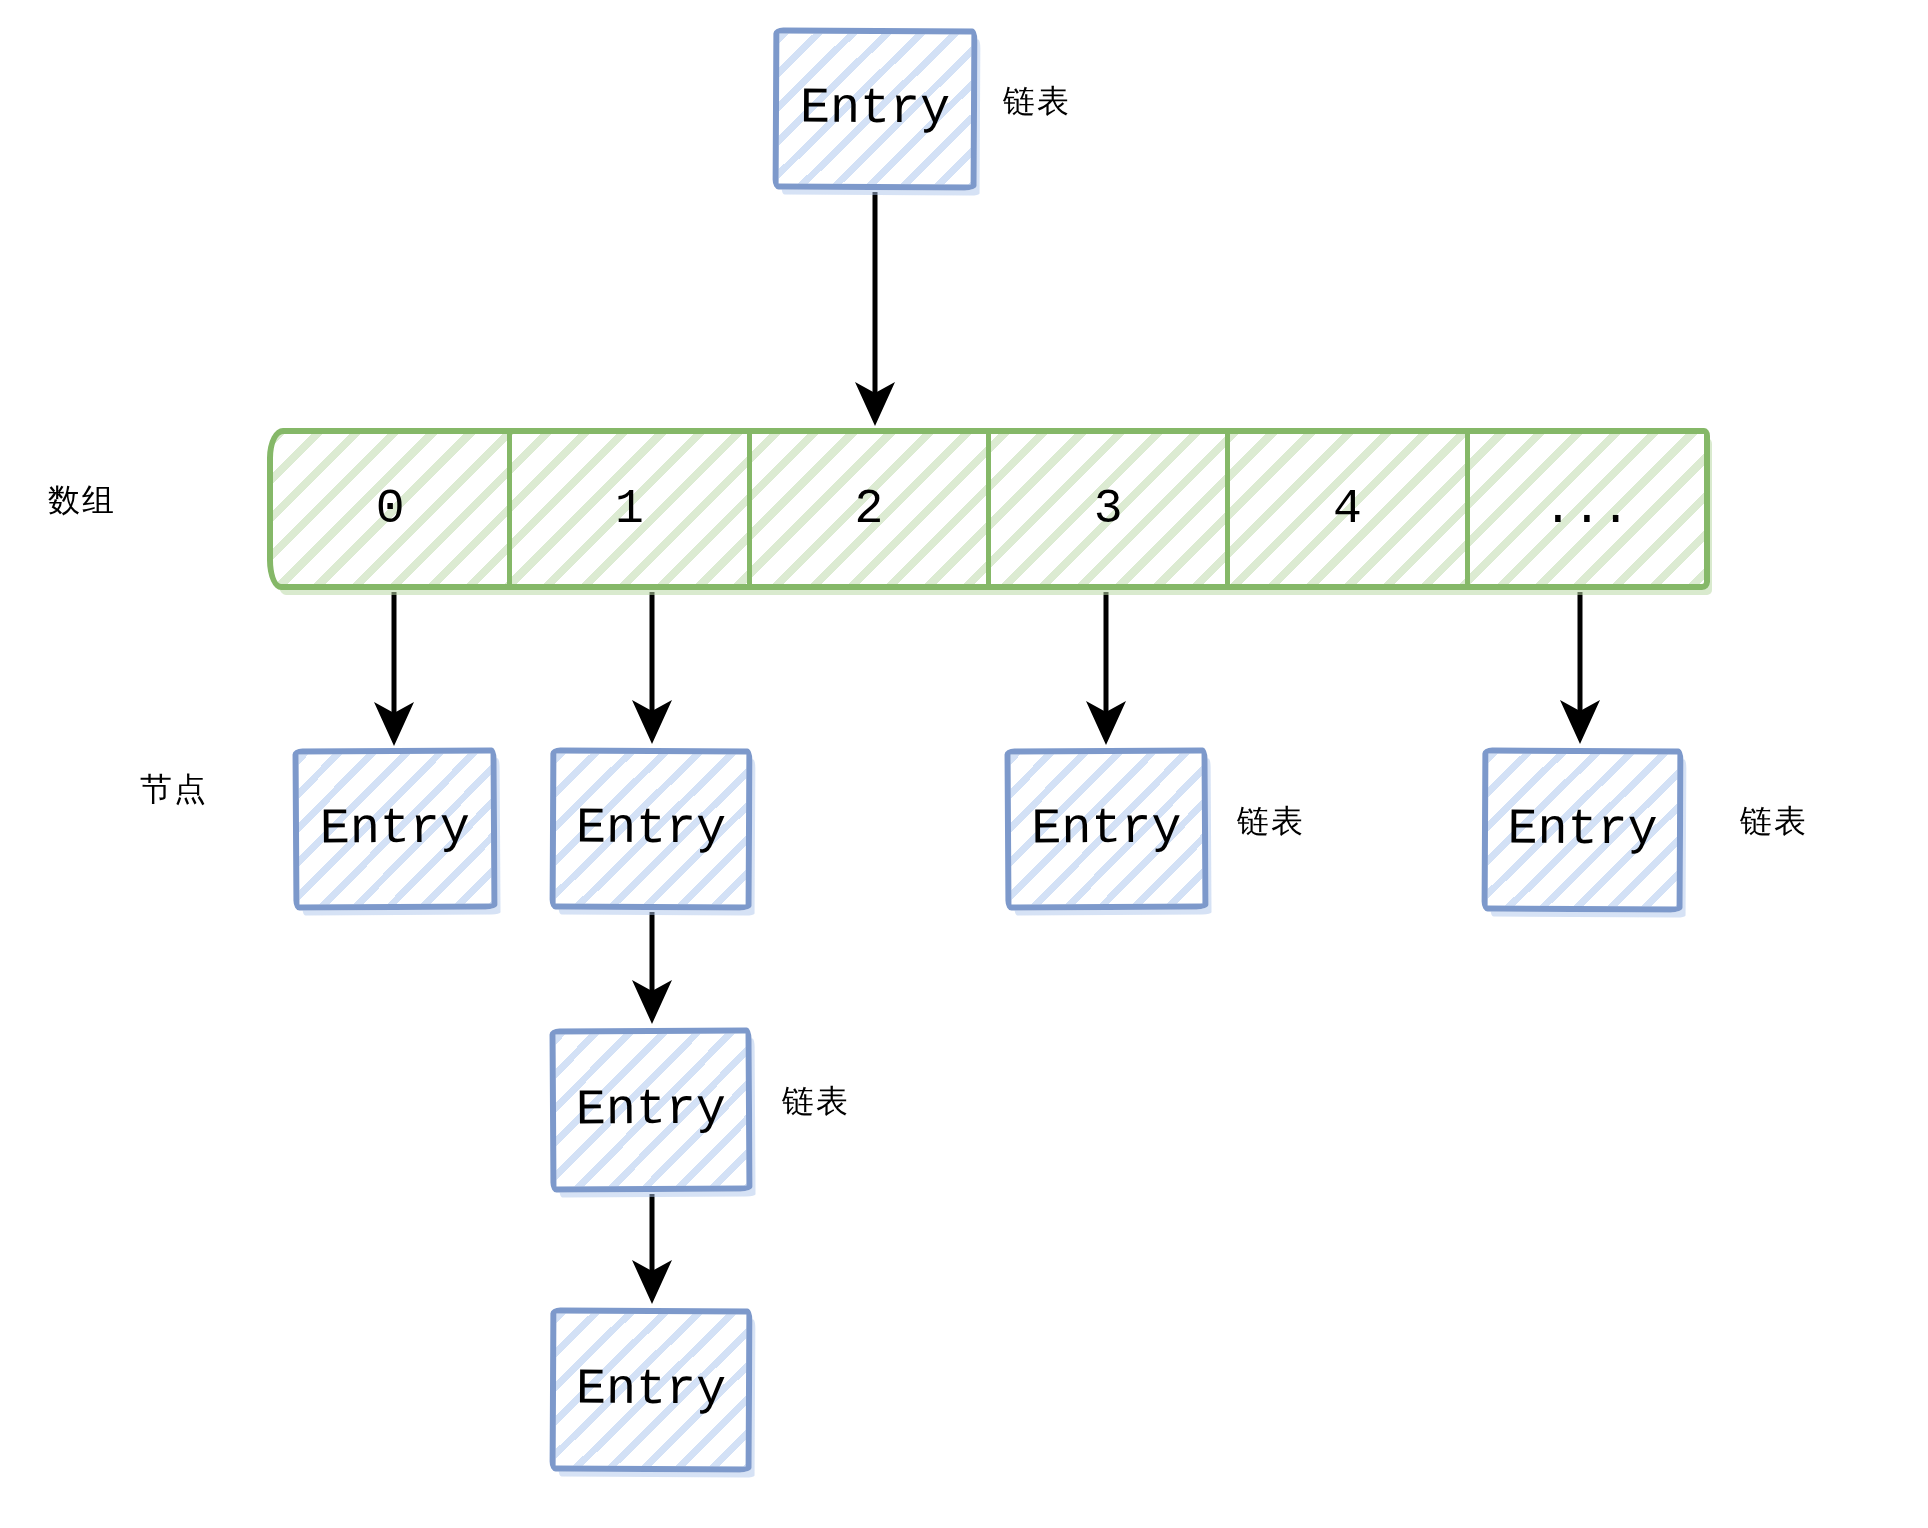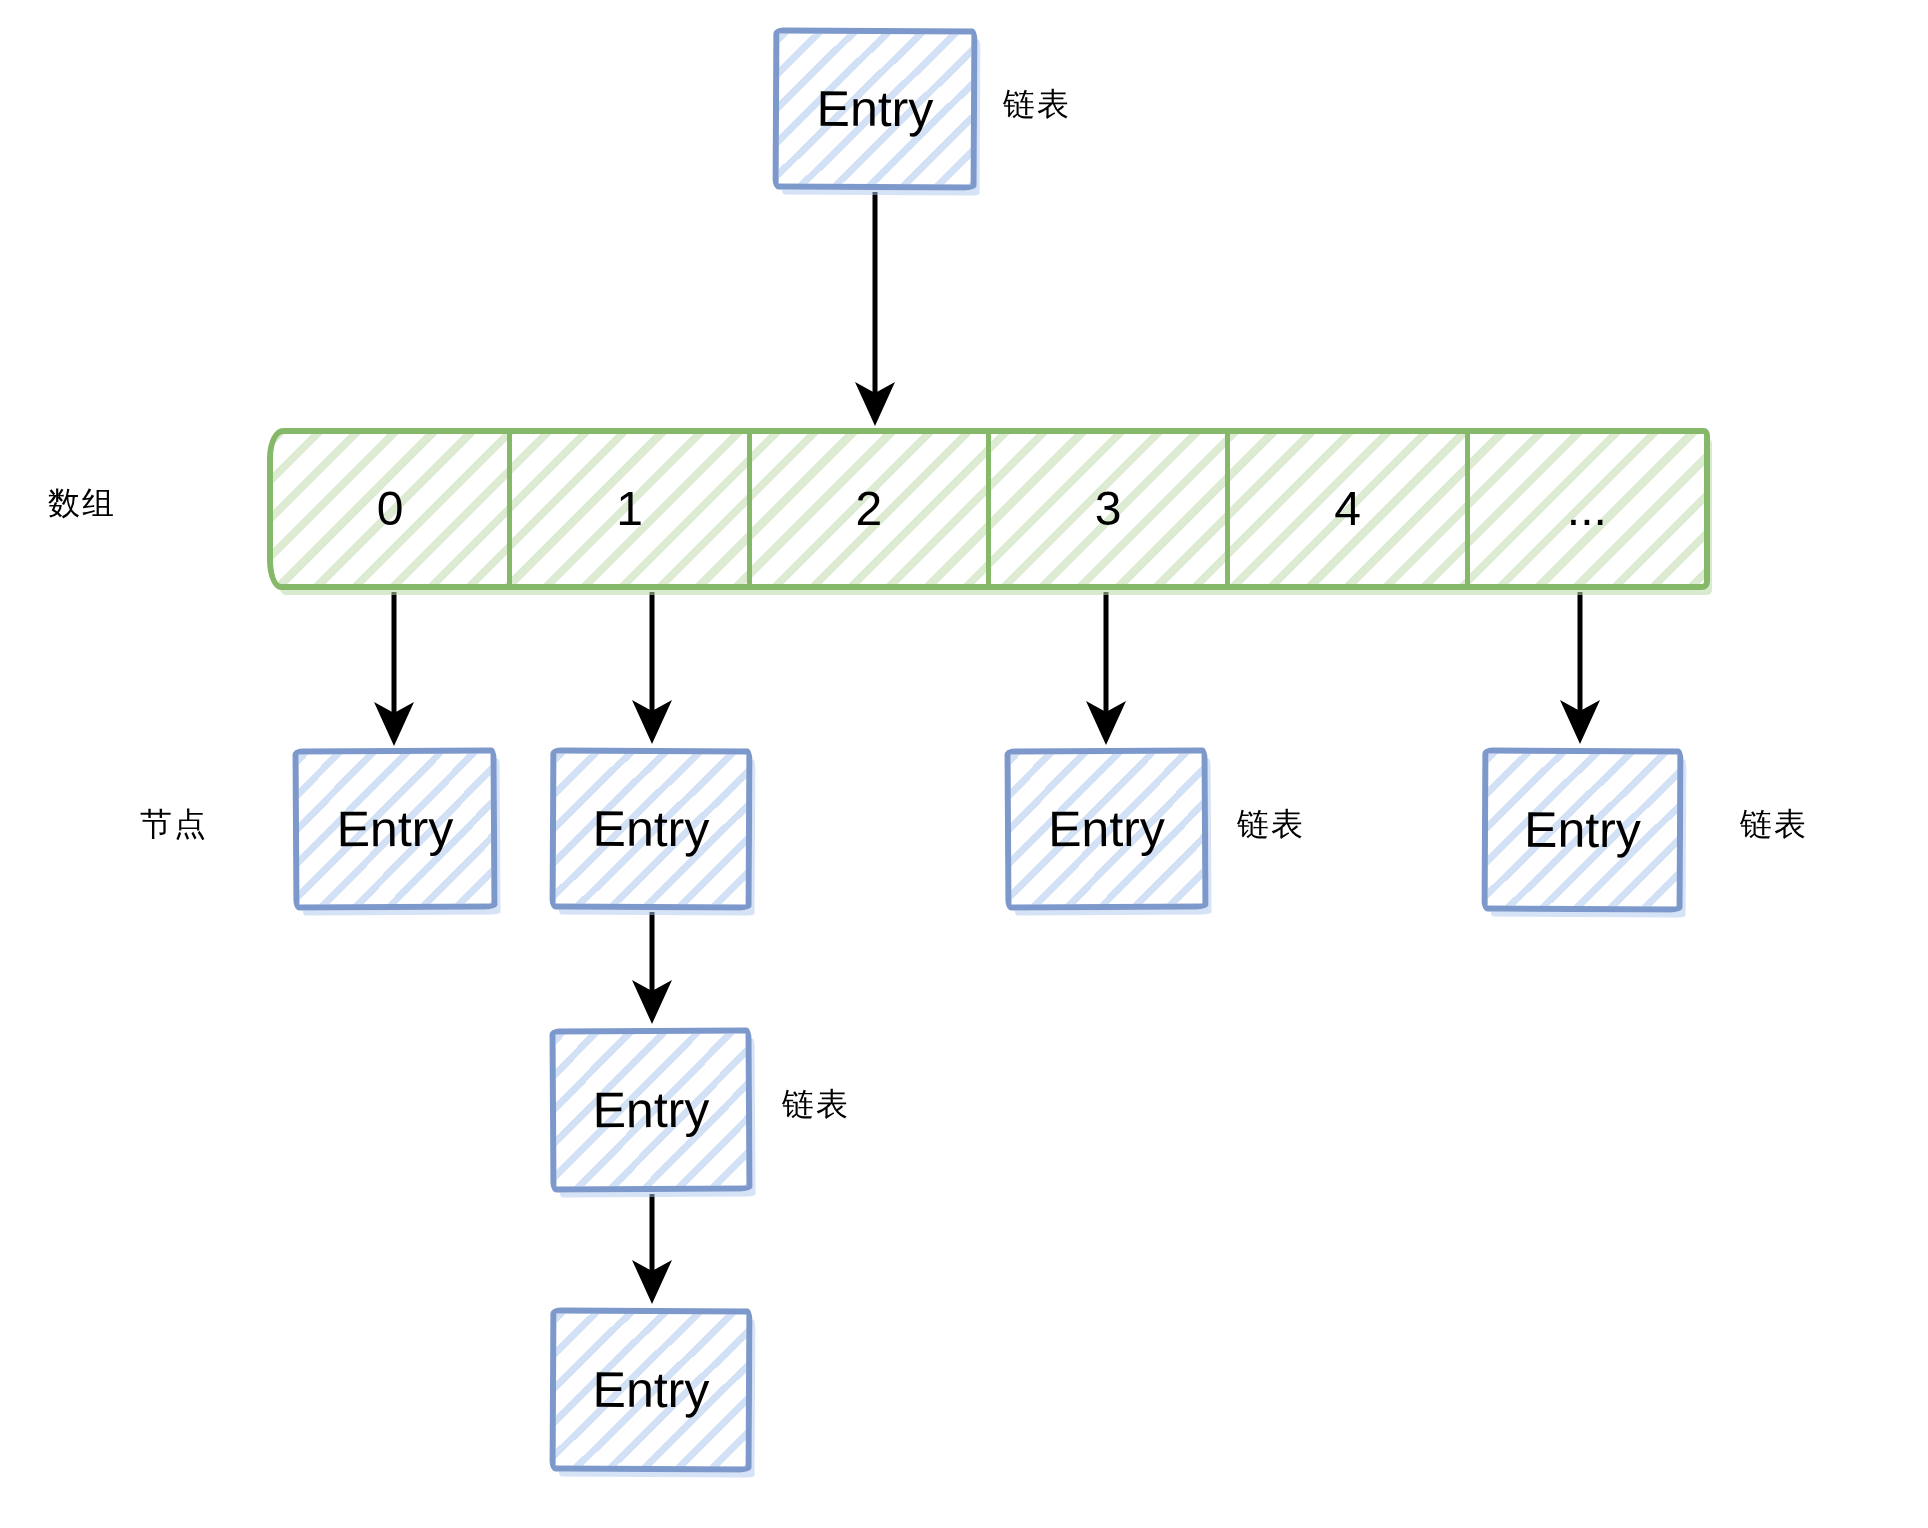--- a/index.html
+++ b/index.html
@@ -9,21 +9,21 @@
     --green-hatch:#dcebd2;
     --arrow:#000000;
     --text:#000000;
   }
   html,body{margin:0;padding:0;}
   body{
     width:1928px;height:1528px;background:#ffffff;
     font-family:"Liberation Sans","DejaVu Sans",sans-serif;
     position:relative;overflow:hidden;color:var(--text);
   }
-  .canvas{position:absolute;inset:0;}
+  .canvas{position:absolute;inset:0;font-family:Liberation Mono, monospace;}
   .arrows{position:absolute;left:0;top:0;pointer-events:none;}
   .arrows line{stroke:var(--arrow);stroke-width:5;}
   .arrows path{fill:var(--arrow);}
   .ebox{
     position:absolute;box-sizing:border-box;
     border:6px solid var(--blue-border);
     border-radius:10px 5px 12px 6px / 6px 12px 5px 10px;
     background:repeating-linear-gradient(135deg, var(--blue-hatch) 0 7px, #ffffff 7px 24px);
     display:flex;align-items:center;justify-content:center;
     box-shadow:6px 8px 0 -3px rgba(173,197,235,.5);
@@ -102,21 +102,21 @@
       <span class="num">3</span>
     </div>
     <div class="acell">
       <span class="num">4</span>
     </div>
     <div class="acell">
       <span class="num">...</span>
     </div>
   </div>
 
-  <div class="cn" style="left:140px;top:806px;">节点</div>
+  <div class="cn" style="left:140px;top:774px;">节点</div>
 
   <div class="ebox r1" style="left:293px;top:748px;width:204px;height:162px;">
     <span class="lbl">Entry</span>
   </div>
 
   <div class="ebox r2" style="left:550px;top:748px;width:202px;height:162px;">
     <span class="lbl">Entry</span>
   </div>
 
   <div class="ebox r1" style="left:1005px;top:748px;width:203px;height:162px;">

